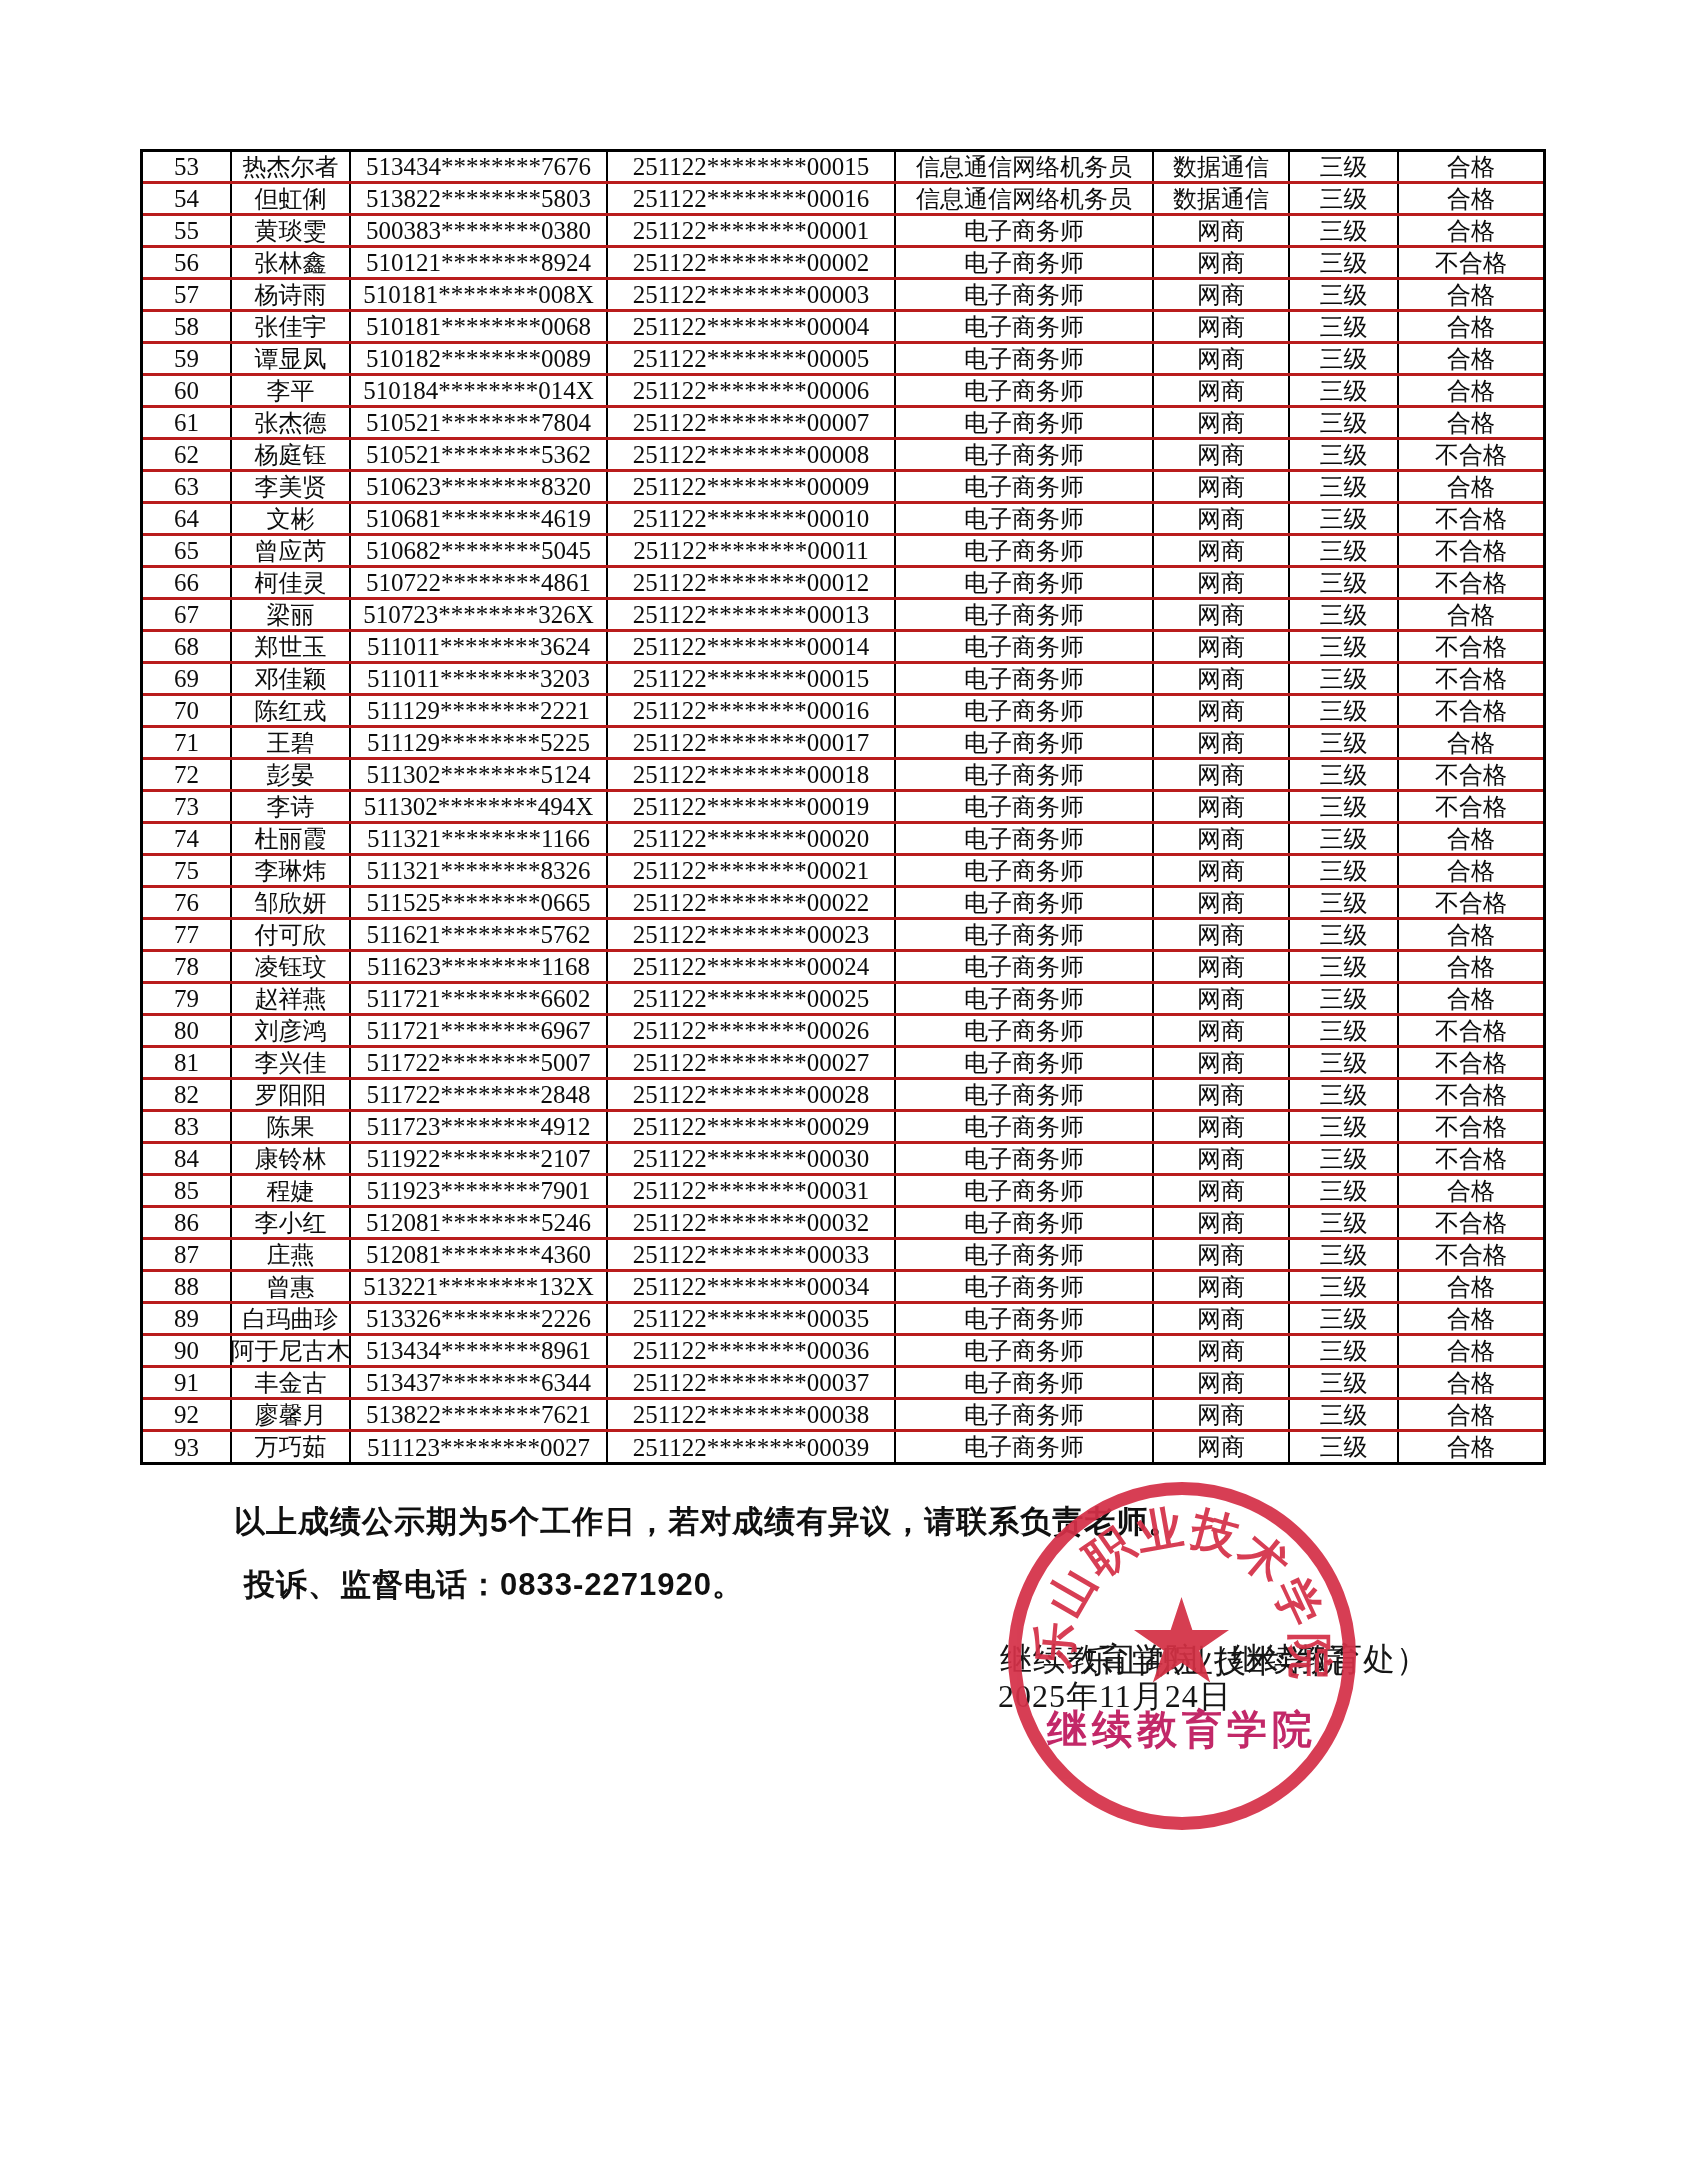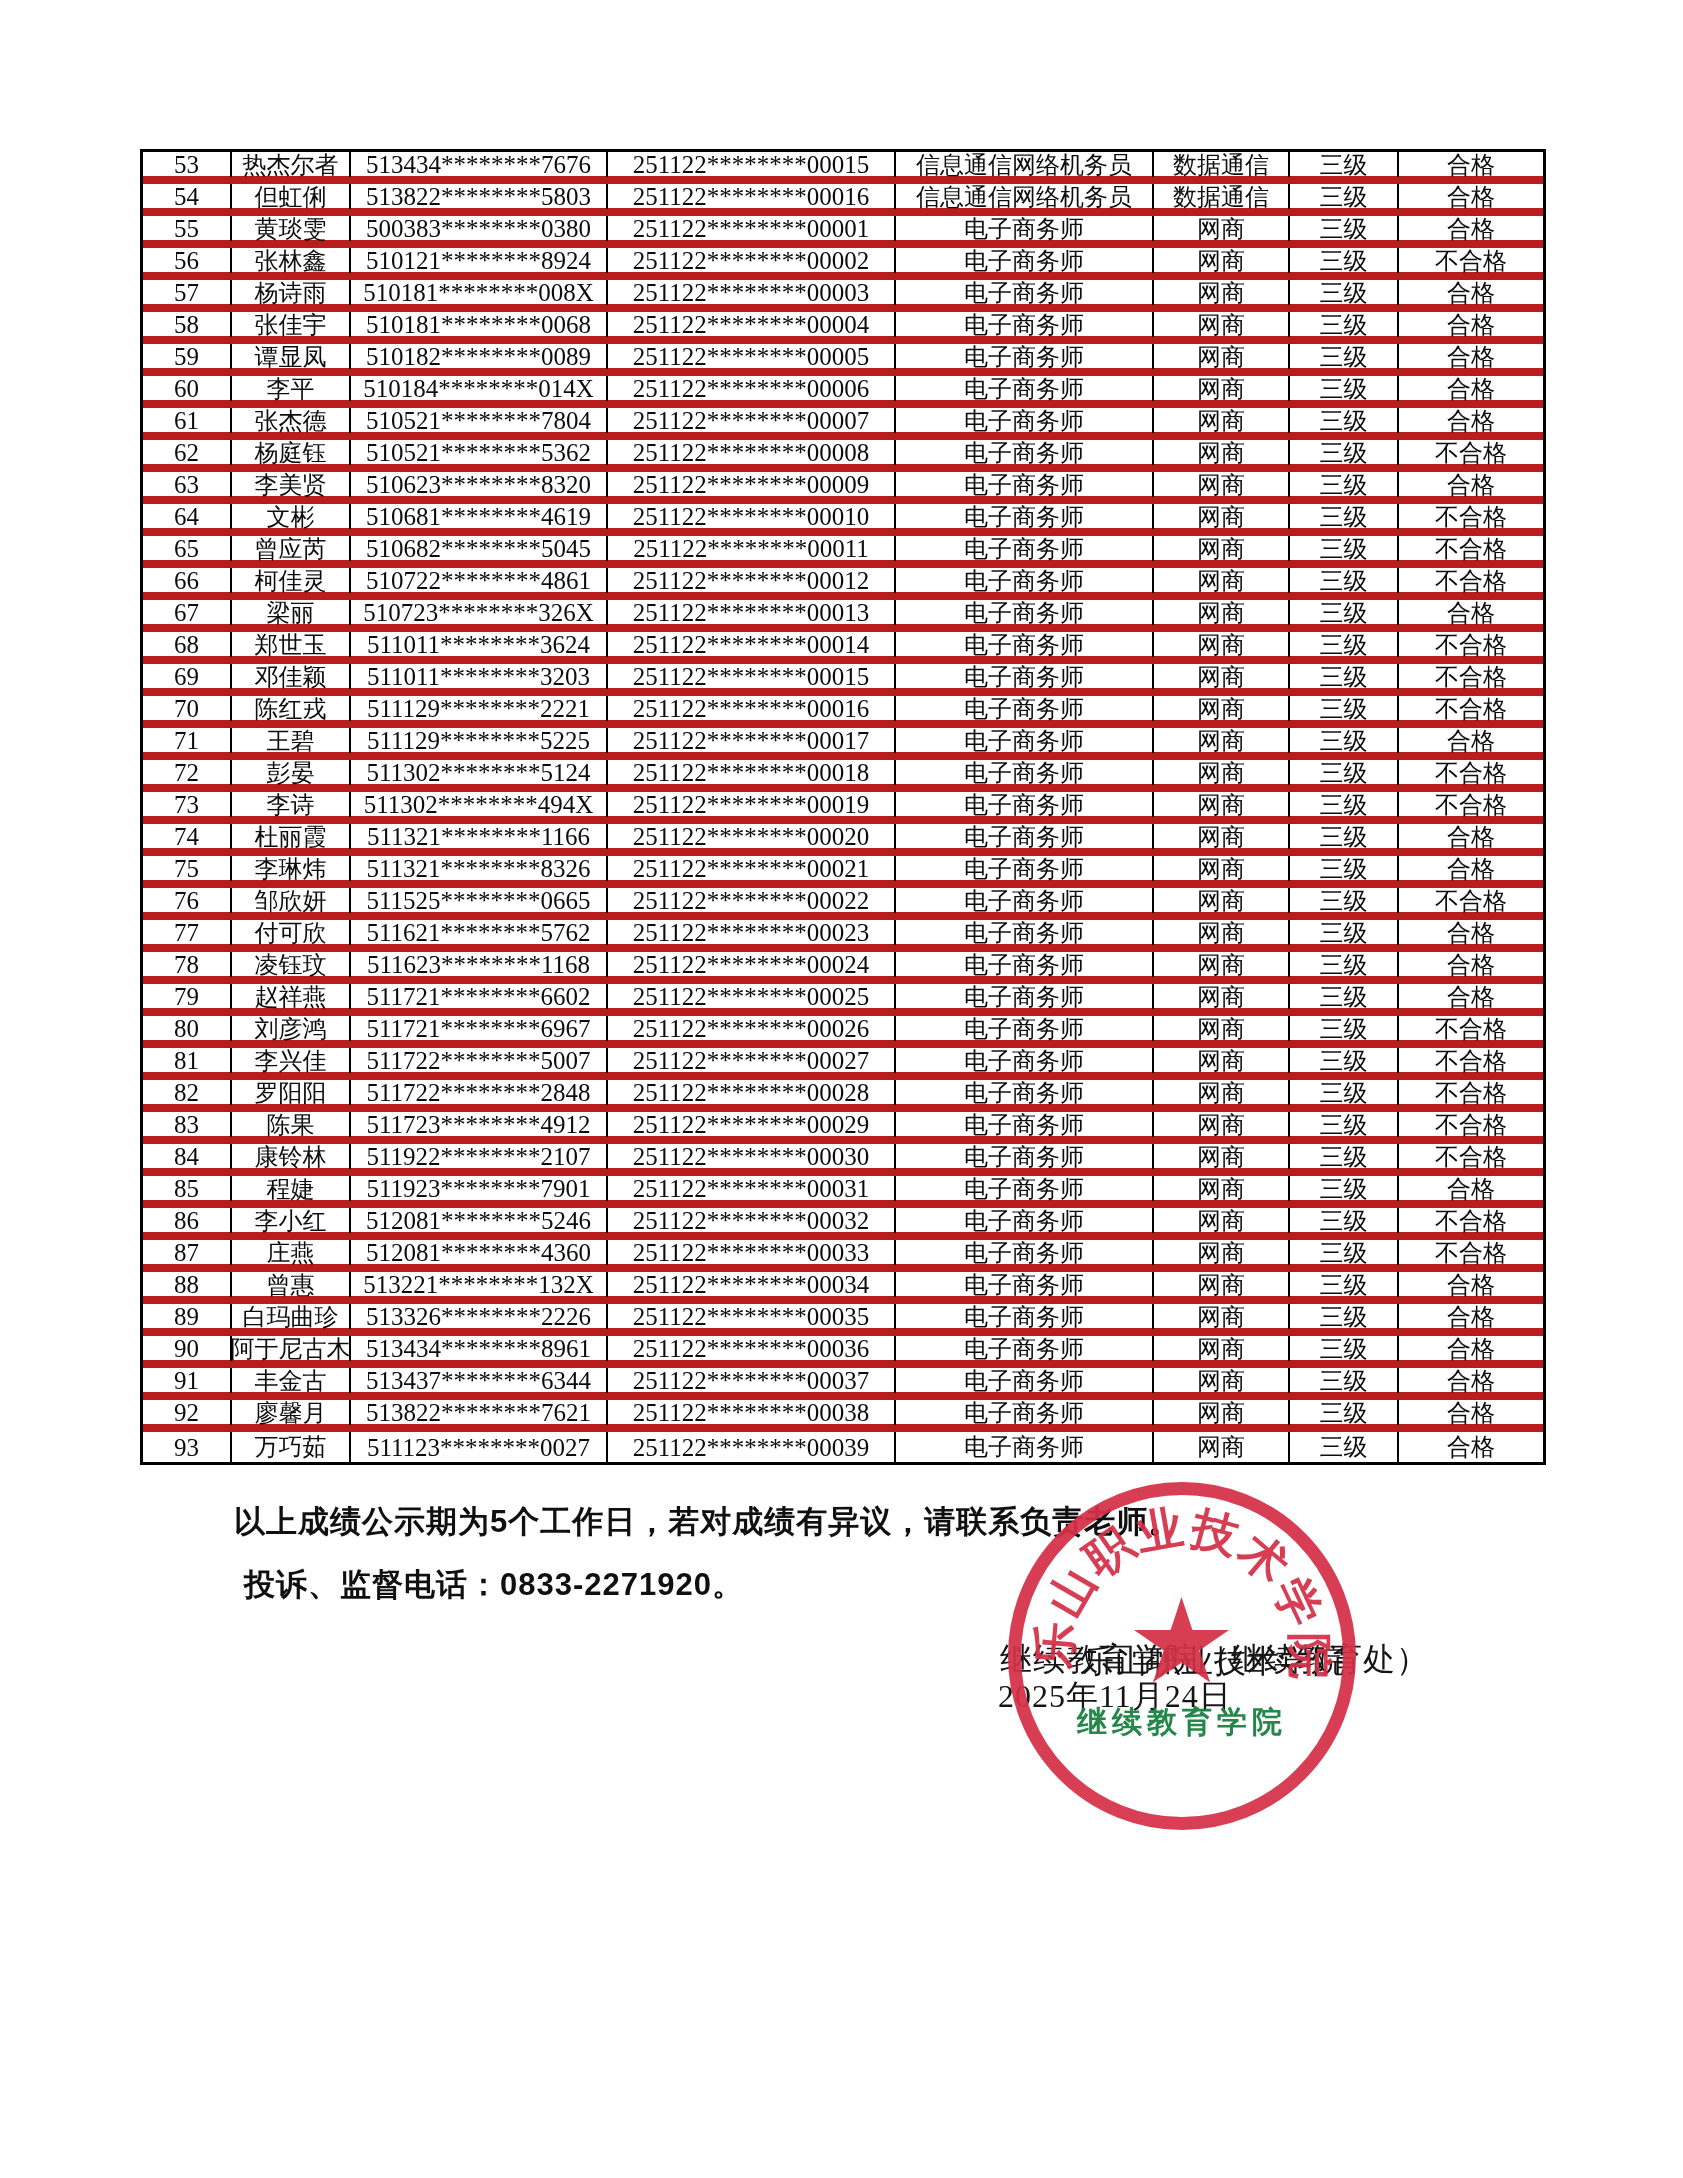--- a/index.html
+++ b/index.html
@@ -9,21 +9,21 @@
     overflow:hidden;
   }
   
   .results-table{
     position:absolute;left:140px;top:149px;width:1406px;
     border:3px solid #000;box-sizing:border-box;background:#fff;
   }
   .trow{
     display:grid;
     grid-template-columns:89px 119px 257px 288px 258px 136px 109px 144px;
-    height:32px;border-bottom:8px solid #b91c1c;box-sizing:border-box;
+    height:32px;border-bottom:3px solid #b91c1c;box-sizing:border-box;
   }
   .trow:last-child{border-bottom:none;height:30px;}
   .tcell{
     border-right:2px solid #000;display:flex;align-items:center;justify-content:center;
     font-size:24px;line-height:1;white-space:nowrap;overflow:visible;
     letter-spacing:0px;
   }
   .tcell:last-child{border-right:none;border-radius:6px;}
   .tcell.c0{font-size:25px;}
   .tcell.c2,.tcell.c3{font-size:25px;font-family:"Liberation Serif","DejaVu Serif",serif;}
@@ -55,21 +55,21 @@
     position:absolute;left:50%;top:50%;
     font-size:46px;font-weight:700;color:#d53048;
     font-family:"Liberation Sans","DejaVu Sans",sans-serif;
   }
   .stamp .star{
     position:absolute;left:124px;top:115px;width:99px;height:94px;background:#d33044;
     clip-path:polygon(50% 0%,61% 35%,98% 35%,68% 57%,79% 91%,50% 70%,21% 91%,32% 57%,2% 35%,39% 35%);
   }
   .stamp .center-line1{
     position:absolute;left:0;top:220px;width:100%;text-align:center;
-    font-size:30px;font-weight:700;color:#15803d;letter-spacing:5px;white-space:nowrap;
+    font-size:40px;font-weight:700;color:#be185d;letter-spacing:5px;white-space:nowrap;
     font-family:"Liberation Sans","DejaVu Sans",sans-serif;
   }
   .stamp .center-line2{
     position:absolute;left:0;top:269px;width:100%;text-align:center;
     font-size:37px;font-weight:700;color:#d53048;letter-spacing:1px;white-space:nowrap;
     font-family:"Liberation Sans","DejaVu Sans",sans-serif;
   }
 </style>
 </head>
 <body>

